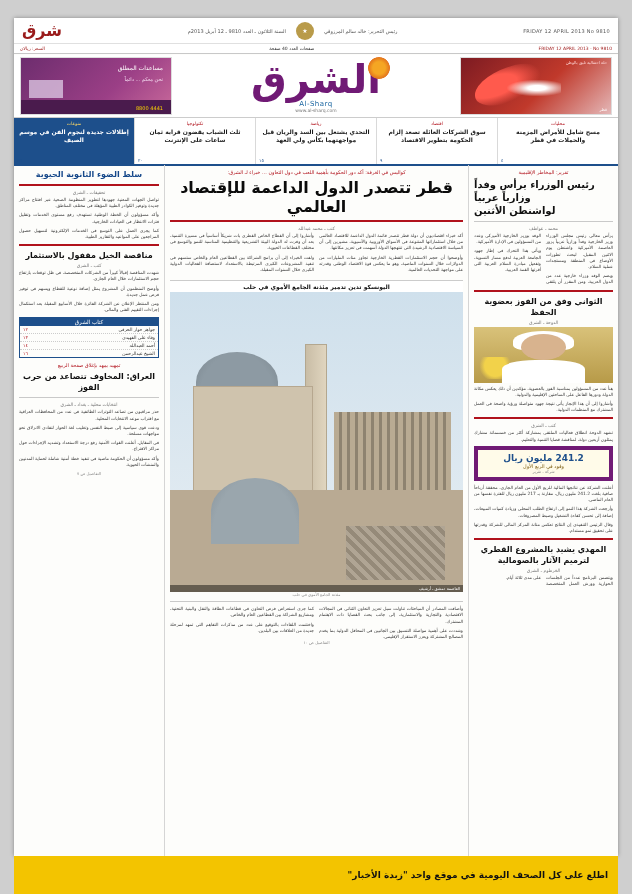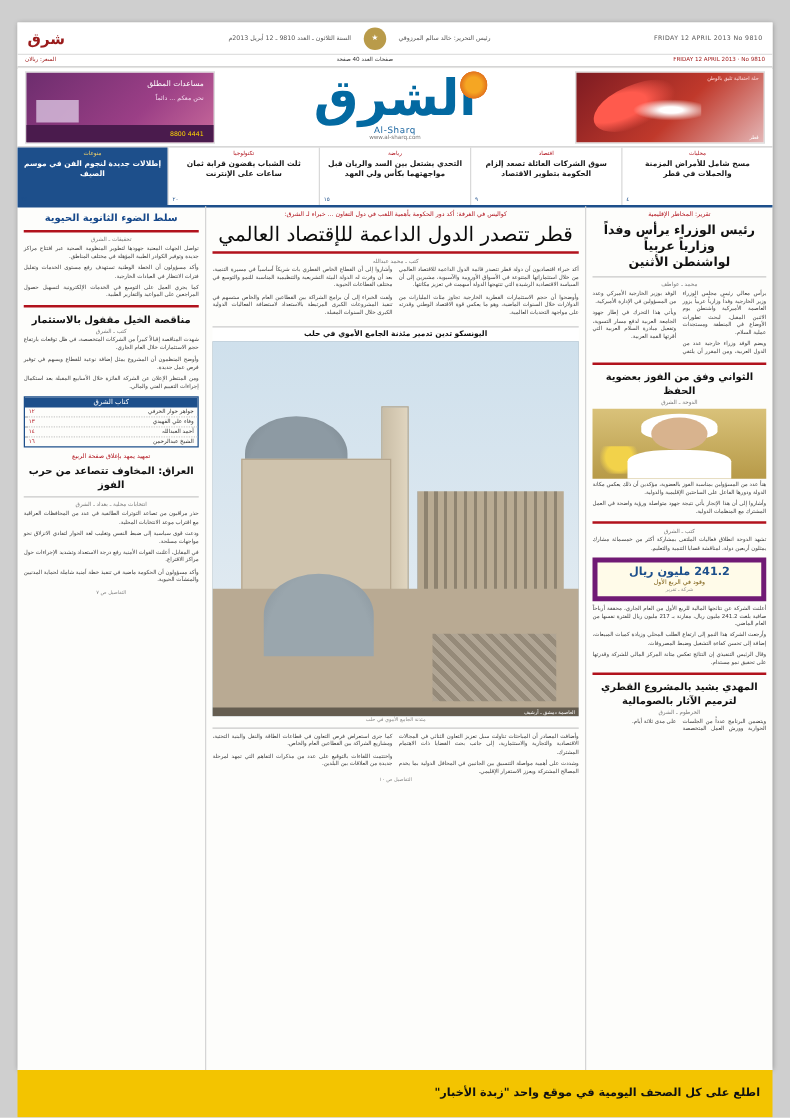--- a/index.html
+++ b/index.html
@@ -10,21 +10,21 @@
   }
   .paper{
     position:absolute;left:14px;top:18px;width:604px;height:838px;background:#fdfdfb;
     box-shadow:0 0 4px rgba(0,0,0,.35);
   }
   
   .topstrip{position:absolute;left:0;top:0;width:100%;height:26px;background:#fff;
     border-bottom:1px solid #e0e0e0;display:flex;align-items:center;justify-content:space-between;
     padding:0 8px;box-sizing:border-box;}
   .topstrip .tbit{font-size:5px;color:#555;letter-spacing:.3px;}
-  .tlogo{font-size:12px;font-weight:bold;color:#9a1b1b;text-align:right;}
+  .tlogo{font-size:16px;font-weight:bold;color:#9a1b1b;text-align:right;}
   .tcenter{display:flex;align-items:center;gap:10px;}
   .circ{width:18px;height:18px;border-radius:50%;background:#b99b4a;display:flex;
     align-items:center;justify-content:center;color:#fff;font-size:6px;}
   
   .redrule{position:absolute;left:0;top:26px;width:100%;height:10px;background:#fff;
     border-bottom:1px solid #c8c8c8;display:flex;align-items:center;justify-content:space-between;
     padding:0 6px;box-sizing:border-box;}
   .redrule span{font-size:4.5px;color:#a01c1c;}
   .redrule .blk{color:#333;}
   
@@ -34,21 +34,21 @@
     border:1px solid #ddd;position:relative;overflow:hidden;}
   .ad-left .swirl{position:absolute;left:12px;top:10px;width:70px;height:34px;
     background:radial-gradient(ellipse at 30% 40%,#ff5a4d 0 35%,rgba(255,90,77,0) 70%);
     transform:rotate(-18deg);border-radius:60% 40% 55% 45%;}
   .ad-left .swirl2{position:absolute;left:40px;top:20px;width:60px;height:20px;
     background:radial-gradient(ellipse at 60% 50%,#fff 0 18%,rgba(255,255,255,0) 60%);}
   .ad-left .cap{position:absolute;bottom:2px;right:4px;font-size:4px;color:#fff;}
   .ad-left .capt{position:absolute;top:2px;right:4px;font-size:4px;color:#ffd9d9;}
   .logo-wrap{flex:1;text-align:center;position:relative;}
   .logo-ar{font-family:"DejaVu Sans","Liberation Sans",sans-serif;font-size:40px;font-weight:bold;
-    color:#0369a1;line-height:40px;letter-spacing:-1px;}
+    color:#701a75;line-height:40px;letter-spacing:-1px;}
   .logo-sun{position:absolute;left:50%;top:-2px;transform:translateX(52px);
     width:22px;height:22px;border-radius:50%;
     background:radial-gradient(circle,#f5a623 0 40%,#e2721c 70%,rgba(226,114,28,0) 72%);}
   .logo-en{font-size:7px;color:#17639f;margin-top:1px;letter-spacing:.5px;}
   .logo-url{font-size:4.5px;color:#777;}
   .ad-right{width:150px;height:56px;background:linear-gradient(135deg,#6d2d6e,#9b3f86 60%,#c96a9b);
     border:1px solid #ddd;position:relative;overflow:hidden;}
   .ad-right .band{position:absolute;left:0;bottom:0;width:100%;height:14px;background:#4a1b4d;}
   .ad-right .t1{position:absolute;top:6px;right:8px;font-size:6px;color:#fff;}
   .ad-right .t2{position:absolute;top:18px;right:8px;font-size:5px;color:#f3d9ef;}
@@ -66,28 +66,28 @@
   .teaser.blue .line{color:#fff;}
   .teaser.blue .kicker{color:#ffd966;}
   
   .body{position:absolute;left:0;top:147px;width:100%;bottom:0;display:flex;direction:rtl;}
   .col{box-sizing:border-box;padding:4px 5px;}
   .col-right{width:150px;border-left:1px solid #d5d5d5;}
   .col-mid{width:304px;border-left:1px solid #d5d5d5;}
   .col-left{width:150px;}
   
   .kicker-red{font-size:5px;color:#b1121c;text-align:center;line-height:7px;margin-bottom:2px;}
-  .hl-main{font-size:16px;font-weight:normal;color:#0b0b0b;text-align:center;line-height:19px;
+  .hl-main{font-size:16px;font-weight:bold;color:#0b0b0b;text-align:center;line-height:19px;
     letter-spacing:-.4px;}
   .rule{height:1px;background:#c9c9c9;margin:4px 0;}
   .rule-red{height:2px;background:#b1121c;margin:4px 0;}
   .byline{font-size:4.5px;color:#777;text-align:center;margin:2px 0;}
   .txt{font-size:4.4px;color:#3a3a3a;line-height:6.2px;text-align:justify;}
   .txt p{margin:0 0 3px 0;}
-  .hl-s{font-size:10px;font-weight:bold;color:#111;text-align:center;line-height:13px;}
+  .hl-s{font-size:10px;font-weight:bold;color:#111;text-align:left;line-height:13px;}
   .hl-xs{font-size:8px;font-weight:bold;color:#111;text-align:center;line-height:11px;}
   .hl-blue{color:#16488a;}
   
   .photo{position:relative;width:100%;background:#9fb0bc;overflow:hidden;}
   .photo .sky{position:absolute;inset:0;background:linear-gradient(#cfe0ec,#e7eef3);}
   .photo .ground{position:absolute;left:0;right:0;bottom:0;height:34%;background:#b9aa93;}
   .photo .mosque{position:absolute;left:8%;bottom:30%;width:40%;height:38%;
     background:#cfc3ad;border:1px solid #b6a78f;}
   .photo .dome{position:absolute;left:9%;bottom:60%;width:28%;height:20%;
     background:radial-gradient(ellipse at 50% 100%,#8d9aa3 0 70%,#7b878f 100%);

